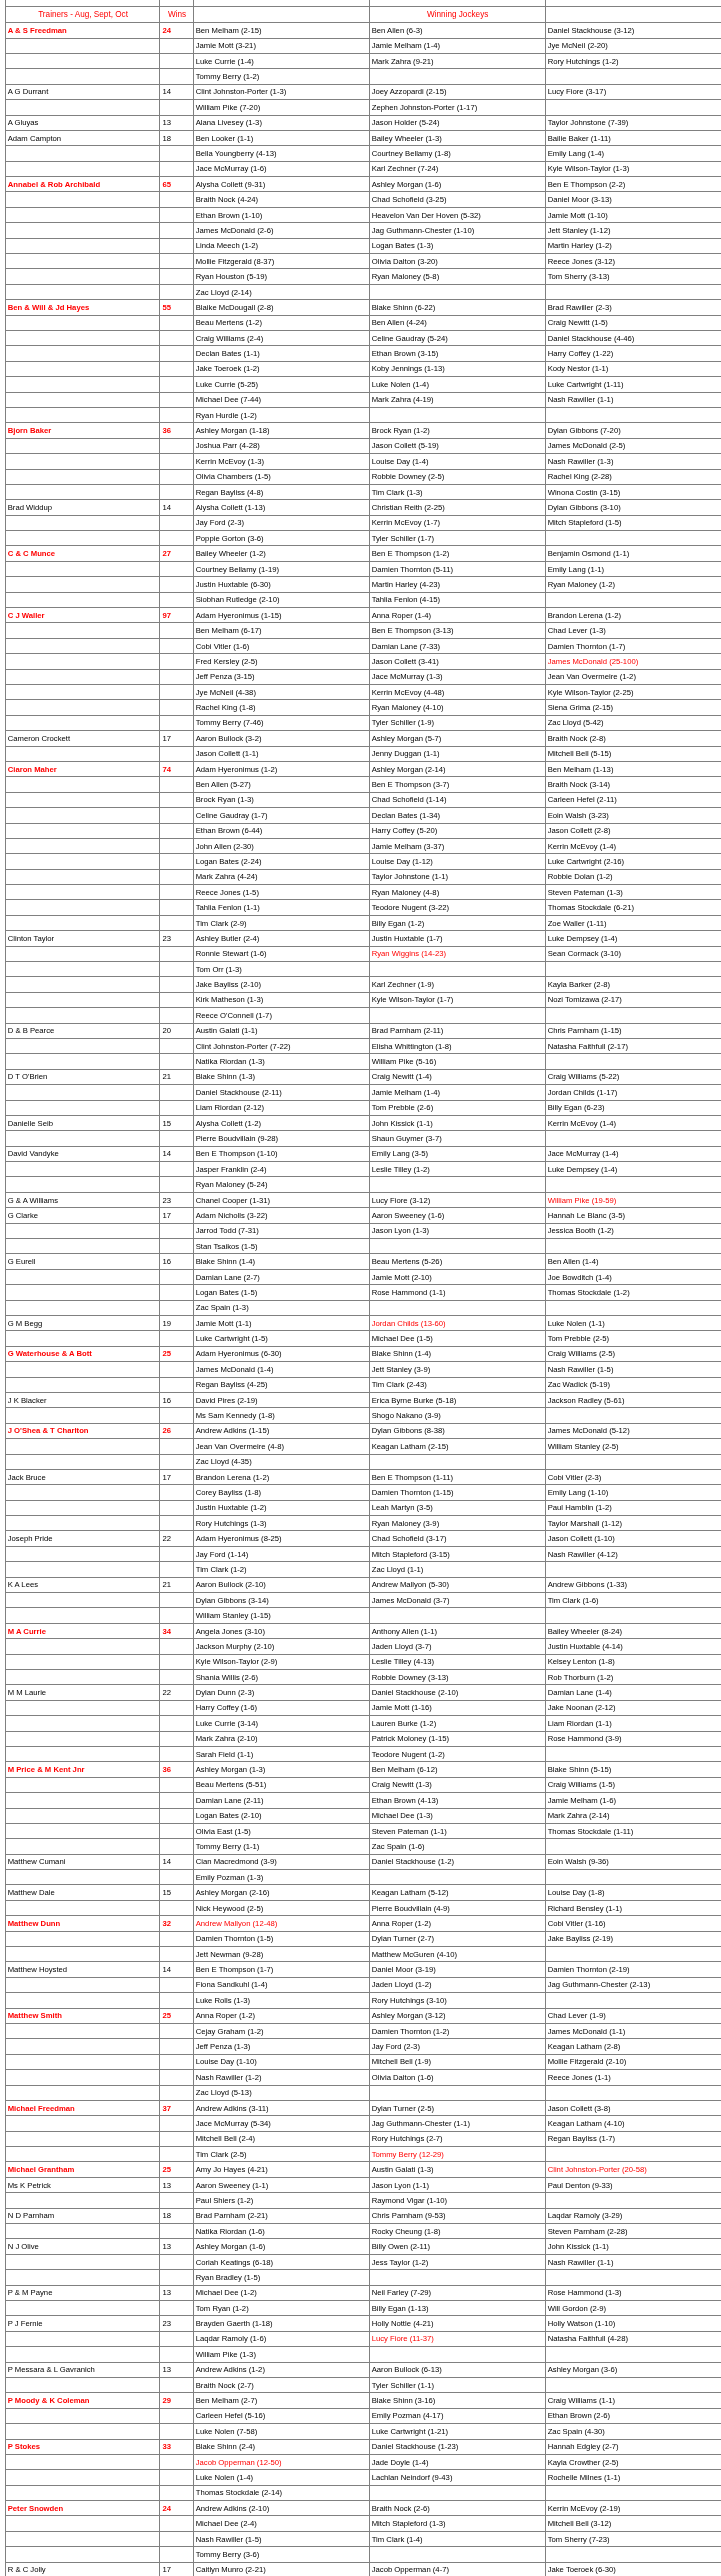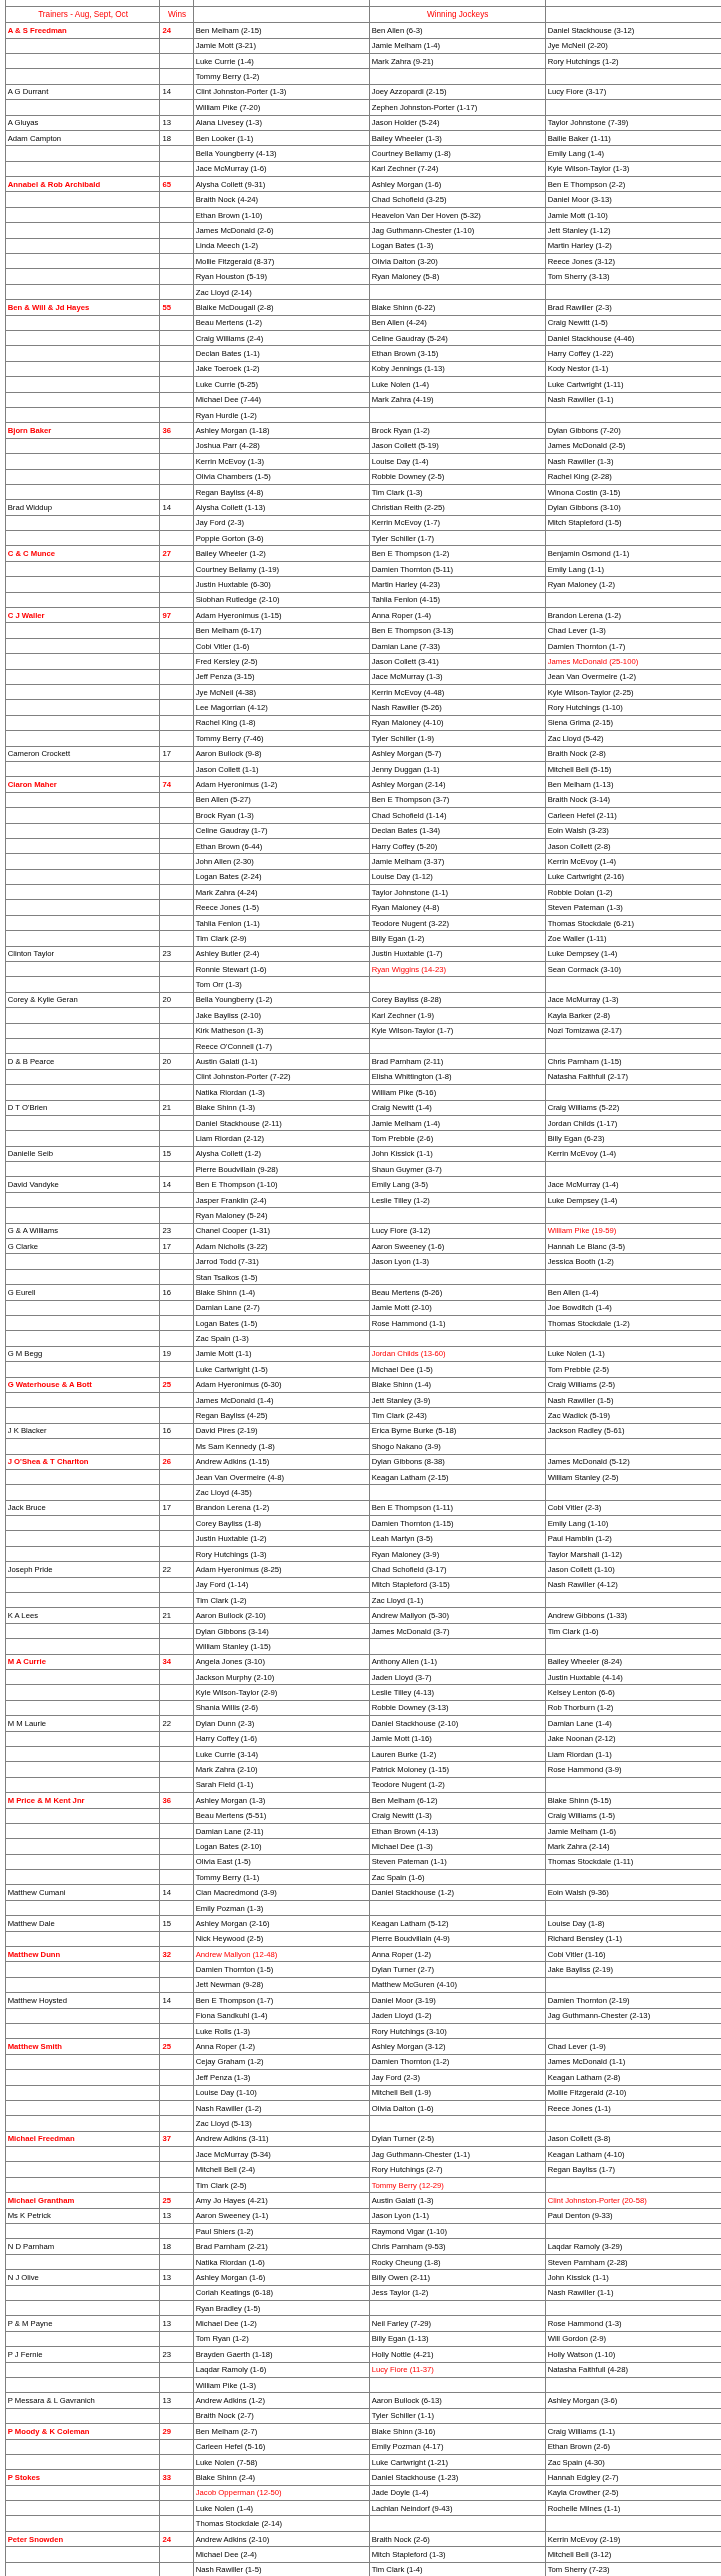--- a/index.html
+++ b/index.html
@@ -347,42 +347,35 @@
       <tr>
         <td class="red bold"></td>
         <td class="red bold"></td>
         <td>Jye McNeil (4-38)</td>
         <td>Kerrin McEvoy (4-48)</td>
         <td>Kyle Wilson-Taylor (2-25)</td>
       </tr>
       <tr>
         <td class="red bold"></td>
         <td class="red bold"></td>
-        <td>Lee Magorrian (4-12)</td>
-        <td>Nash Rawiller (5-26)</td>
-        <td>Rory Hutchings (1-10)</td>
-      </tr>
-      <tr>
-        <td class="red bold"></td>
-        <td class="red bold"></td>
         <td>Rachel King (1-8)</td>
         <td>Ryan Maloney (4-10)</td>
         <td>Siena Grima (2-15)</td>
       </tr>
       <tr>
         <td class="red bold"></td>
         <td class="red bold"></td>
         <td>Tommy Berry (7-46)</td>
         <td>Tyler Schiller (1-9)</td>
         <td>Zac Lloyd (5-42)</td>
       </tr>
       <tr>
         <td>Cameron Crockett</td>
         <td>17</td>
-        <td>Aaron Bullock (9-8)</td>
+        <td>Aaron Bullock (3-2)</td>
         <td>Ashley Morgan (5-7)</td>
         <td>Braith Nock (2-8)</td>
       </tr>
       <tr>
         <td></td>
         <td></td>
         <td>Jason Collett (1-1)</td>
         <td>Jenny Duggan (1-1)</td>
         <td>Mitchell Bell (5-15)</td>
       </tr>
@@ -478,27 +471,20 @@
         <td>Sean Cormack (3-10)</td>
       </tr>
       <tr>
         <td></td>
         <td></td>
         <td>Tom Orr (1-3)</td>
         <td></td>
         <td></td>
       </tr>
       <tr>
-        <td>Corey &amp; Kylie Geran</td>
-        <td>20</td>
-        <td>Bella Youngberry (1-2)</td>
-        <td>Corey Bayliss (8-28)</td>
-        <td>Jace McMurray (1-3)</td>
-      </tr>
-      <tr>
         <td></td>
         <td></td>
         <td>Jake Bayliss (2-10)</td>
         <td>Karl Zechner (1-9)</td>
         <td>Kayla Barker (2-8)</td>
       </tr>
       <tr>
         <td></td>
         <td></td>
         <td>Kirk Matheson (1-3)</td>
@@ -797,21 +783,21 @@
         <td class="red bold"></td>
         <td>Jackson Murphy (2-10)</td>
         <td>Jaden Lloyd (3-7)</td>
         <td>Justin Huxtable (4-14)</td>
       </tr>
       <tr>
         <td class="red bold"></td>
         <td class="red bold"></td>
         <td>Kyle Wilson-Taylor (2-9)</td>
         <td>Leslie Tilley (4-13)</td>
-        <td>Kelsey Lenton (6-6)</td>
+        <td>Kelsey Lenton (1-8)</td>
       </tr>
       <tr>
         <td class="red bold"></td>
         <td class="red bold"></td>
         <td>Shania Willis (2-6)</td>
         <td>Robbie Downey (3-13)</td>
         <td>Rob Thorburn (1-2)</td>
       </tr>
       <tr>
         <td>M M Laurie</td>

